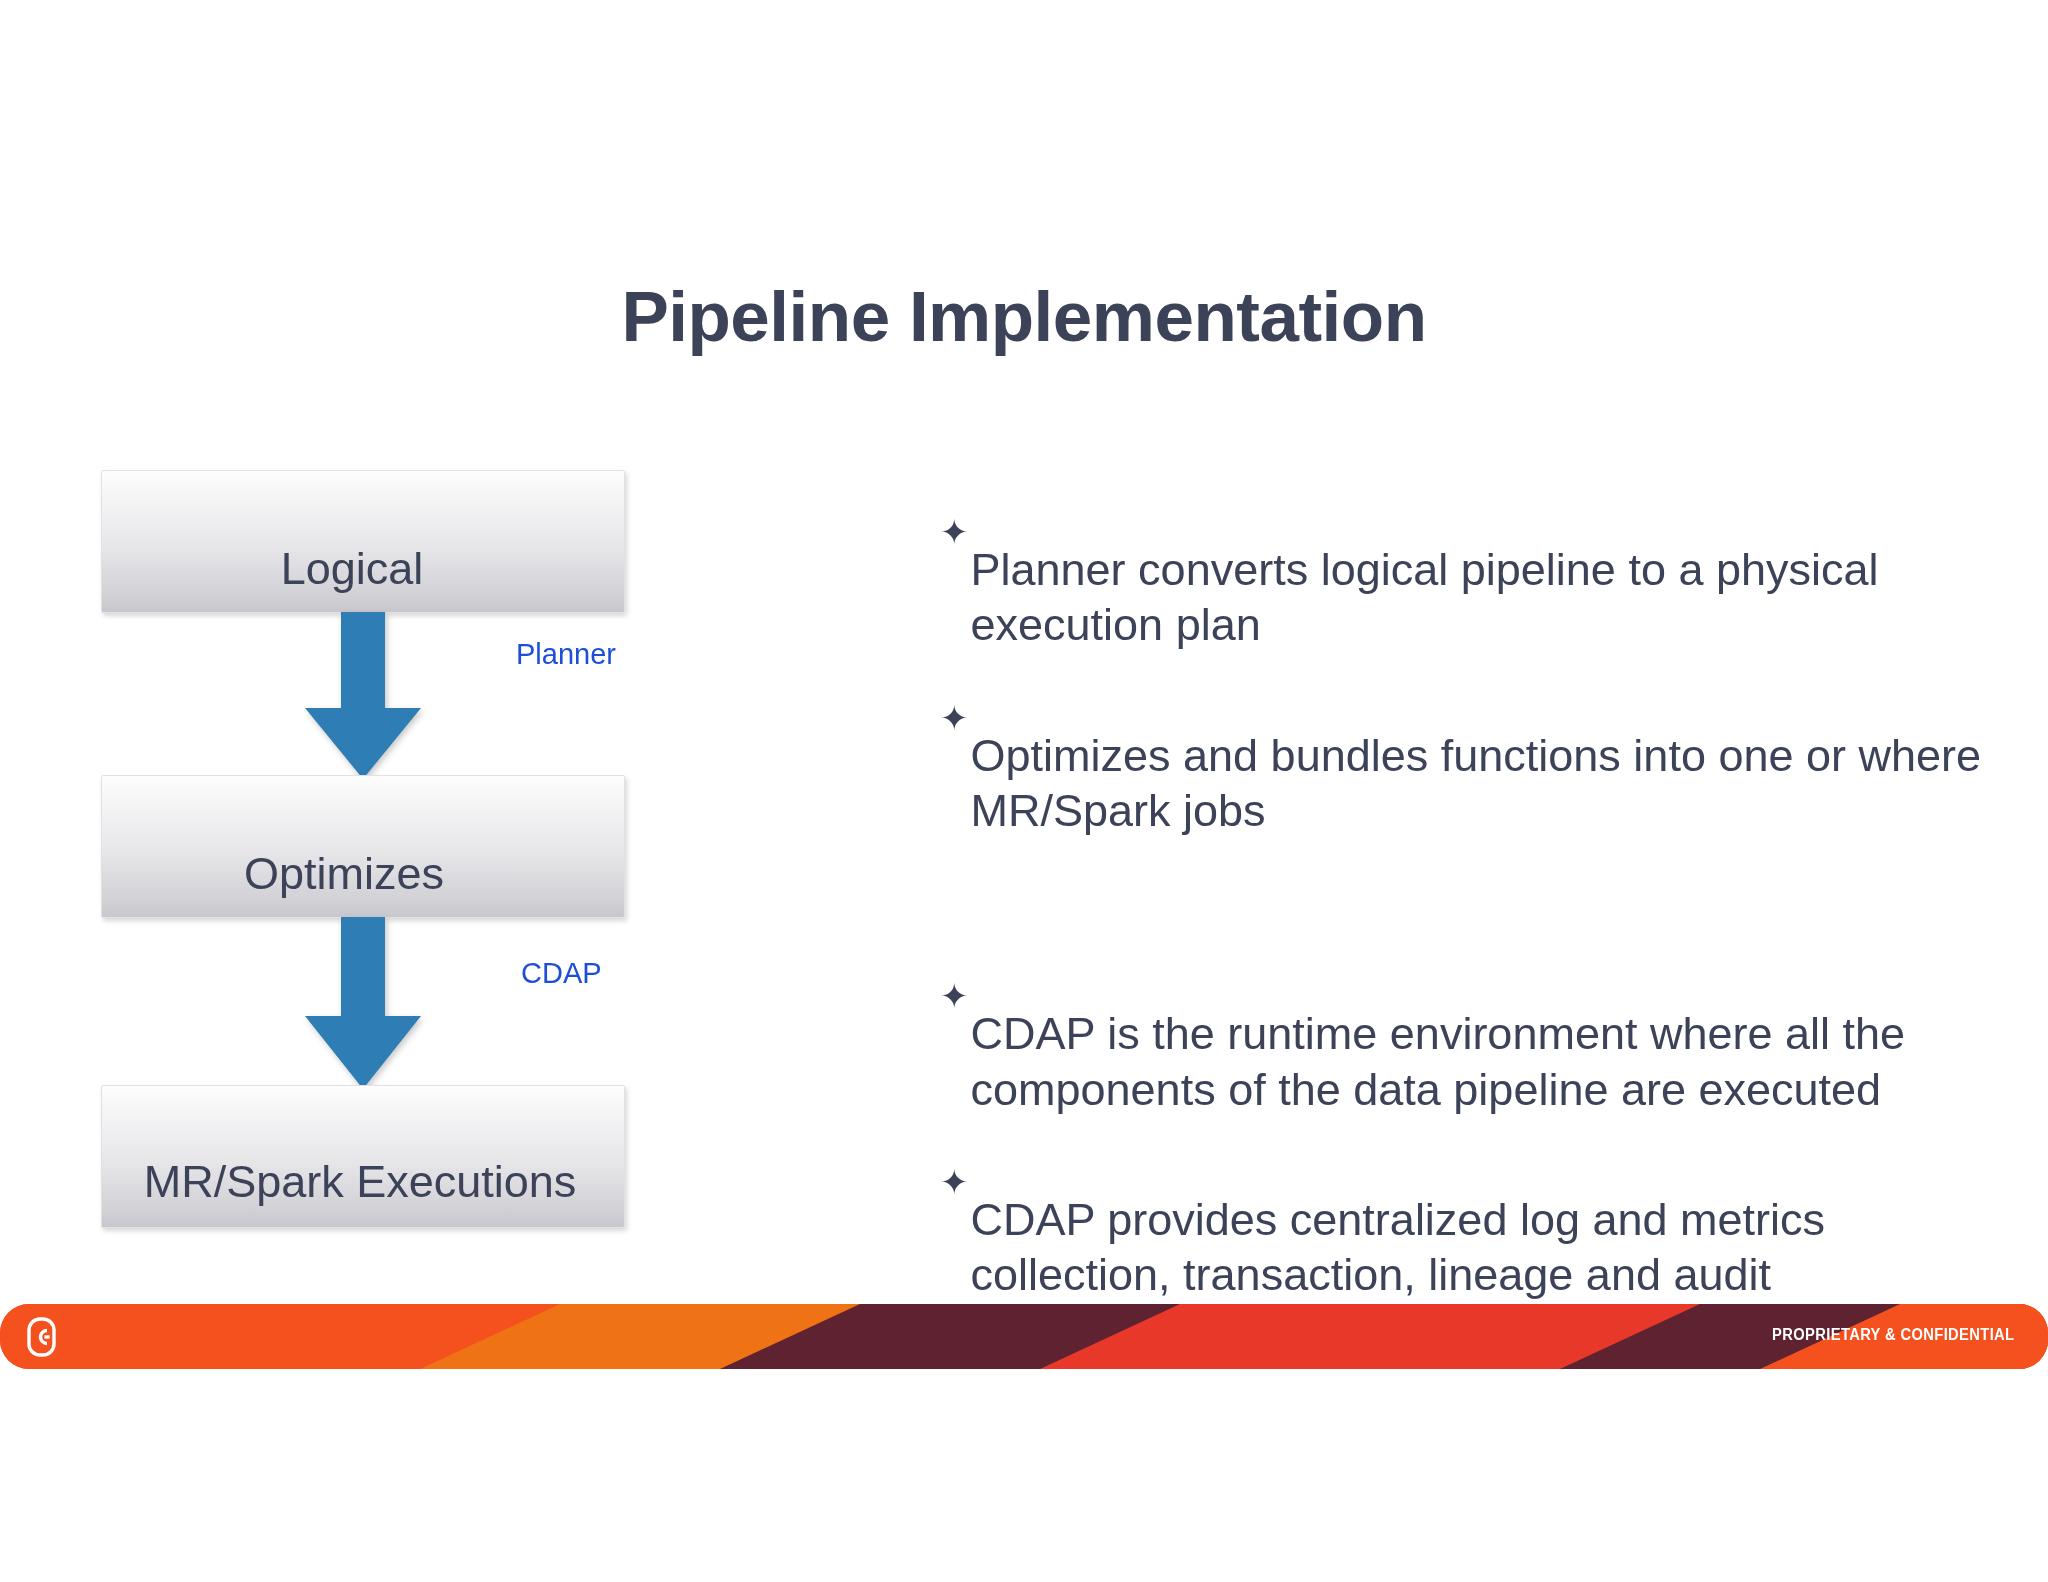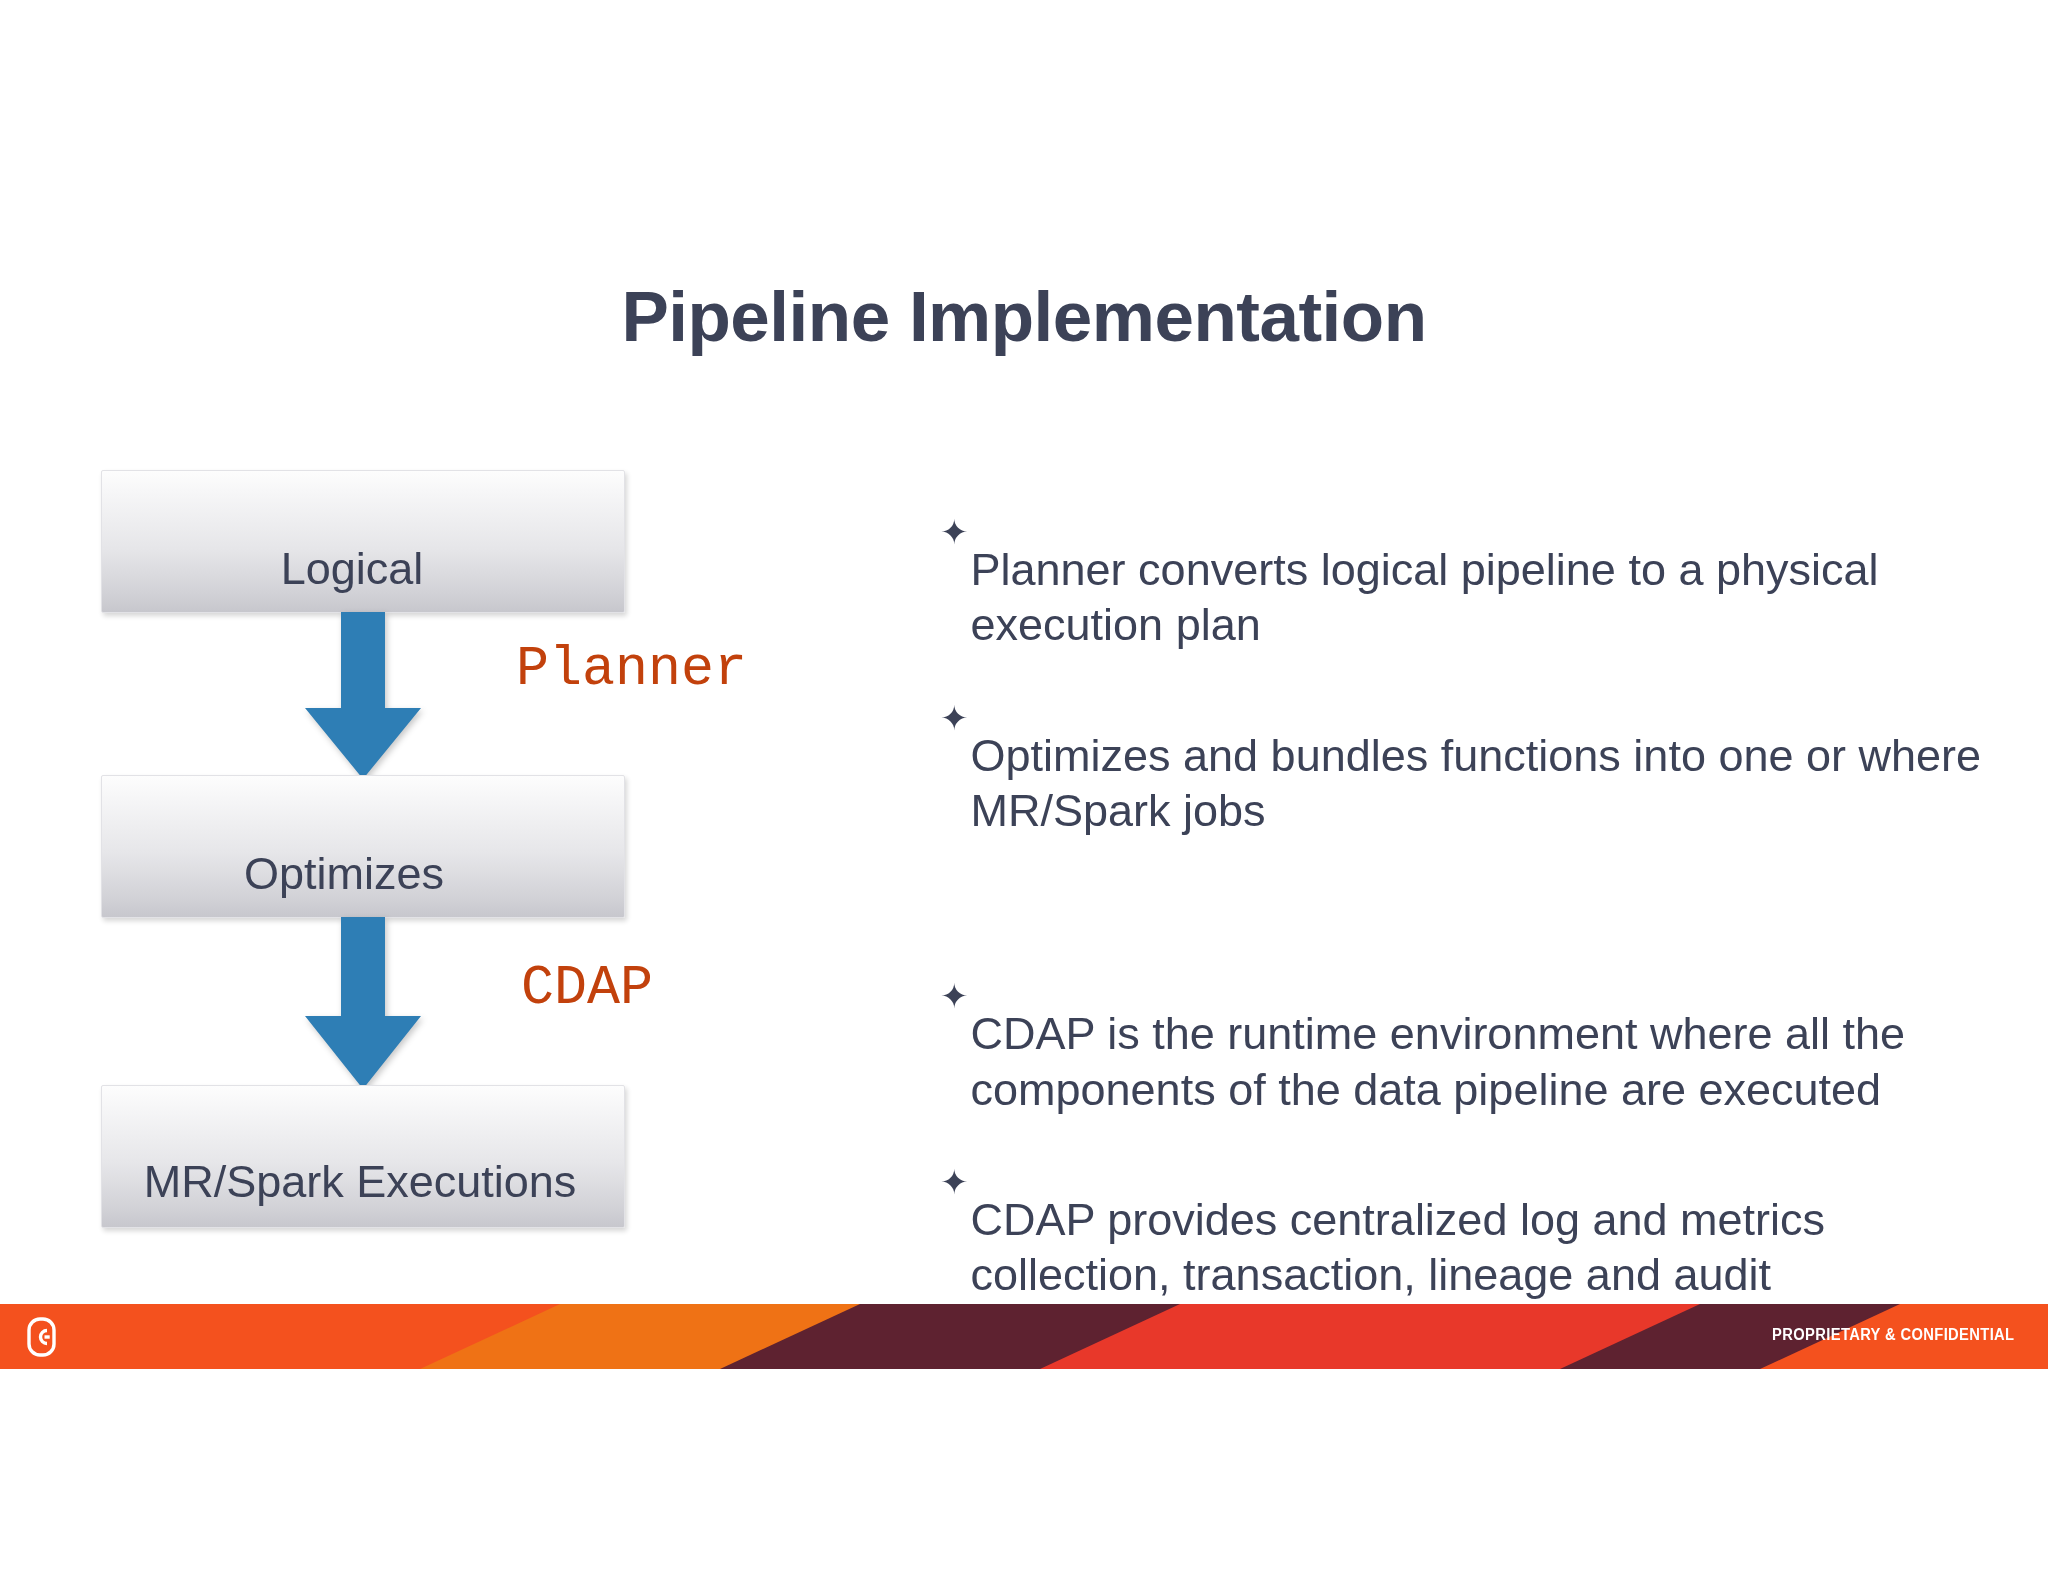--- a/index.html
+++ b/index.html
@@ -95,23 +95,23 @@
     width: 116px;
     left: 305px;
     filter: drop-shadow(2px 3px 3px rgba(0,0,0,0.22));
   }
   .flow-arrow svg { display: block; width: 100%; height: 100%; }
   #arrow-planner { top: 612px; height: 167px; }
   #arrow-cdap    { top: 917px; height: 172px; }
 
   .flow-arrow-label {
     position: absolute;
-    font-size: 55px;
-    color: #c2410c;
-    font-family: Liberation Mono, monospace;
+    font-size: 29px;
+    color: #1d4ed8;
+    font-family: Liberation Sans, sans-serif;
     white-space: nowrap;
   }
   #label-planner { left: 516px; top: 638px; }
   #label-cdap    { left: 521px; top: 957px; }
 
   
   #bullets {
     position: absolute;
     left: 940px;
     top: 505px;
@@ -139,20 +139,21 @@
 
   
   #footer {
     position: absolute;
     left: 0;
     top: 1304px;
     width: 2048px;
     height: 65px;
     overflow: hidden;
     background: #f4511e;
+    border-radius: 29px;
   }
   #footer svg {
     position: absolute;
     left: 0; top: 0;
     width: 2048px;
     height: 65px;
     display: block;
   }
   #footer-logo {
     position: absolute;

